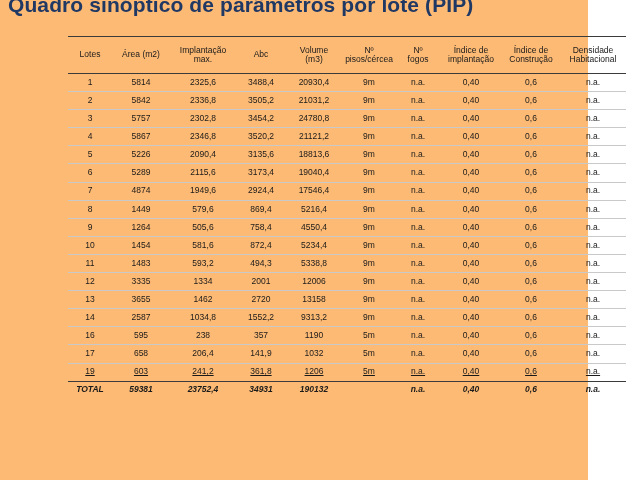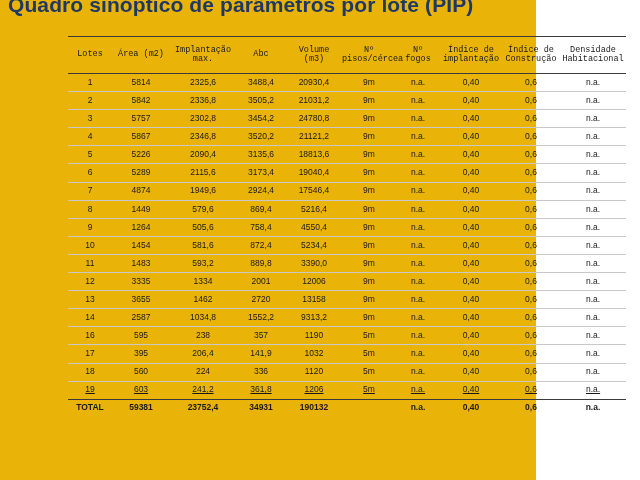--- a/index.html
+++ b/index.html
@@ -10,23 +10,23 @@
   body {
     width: 640px;
     height: 480px;
     overflow: hidden;
     font-family: "Liberation Sans", sans-serif;
     color: #1a1a1a;
     position: relative;
   }
   .slide {
     position: relative;
-    width: 536px;
+    width: 588px;
     height: 480px;
-    background: #eab308;
+    background: #fdba74;
   }
   .slide-title {
     position: absolute;
     top: -7px;
     left: 8px;
     font-size: 21px;
     font-weight: bold;
     color: #1f3864;
     letter-spacing: 0.1px;
     white-space: nowrap;
@@ -67,33 +67,34 @@
     border-bottom: 0.8px solid #c9c9c9;
   }
   tbody tr.last-row td {
     border-bottom: 1.2px solid #3b3b3b;
     text-decoration: underline;
   }
   tbody tr.total-row td {
     font-weight: bold;
     border-bottom: none;
     height: 16px;
+    font-style: italic;
   }
   .c-lotes   { width: 44px; }
   .c-area    { width: 58px; }
   .c-impl    { width: 66px; }
   .c-abc     { width: 50px; }
   .c-vol     { width: 56px; }
   .c-pisos   { width: 54px; }
   .c-fogos   { width: 44px; }
   .c-ind-imp { width: 62px; }
   .c-ind-con { width: 58px; }
   .c-dens    { width: 66px; }
 
-  .hdr2 { display:block;font-family:Liberation Mono, monospace; }
+  .hdr2 { display:block; }
   .faded { color: #8f8f8f; }
   .clip-bottom {
     position: absolute;
     left: 0; top: 0; width: 640px; height: 480px;
     overflow: hidden;
   }
 </style>
 </head>
 <body>
 
@@ -277,22 +278,22 @@
               <td class="faded">9m</td>
               <td>n.a.</td>
               <td>0,40</td>
               <td>0,6</td>
               <td>n.a.</td>
             </tr>
             <tr>
               <td>11</td>
               <td>1483</td>
               <td>593,2</td>
-              <td>889,8</td>
-              <td class="faded">3390,0</td>
+              <td>494,3</td>
+              <td class="faded">5338,8</td>
               <td class="faded">9m</td>
               <td>n.a.</td>
               <td>0,40</td>
               <td>0,6</td>
               <td>n.a.</td>
             </tr>
             <tr>
               <td>12</td>
               <td>3335</td>
               <td>1334</td>
@@ -335,36 +336,24 @@
               <td>357</td>
               <td>1190</td>
               <td>5m</td>
               <td>n.a.</td>
               <td>0,40</td>
               <td>0,6</td>
               <td>n.a.</td>
             </tr>
             <tr>
               <td>17</td>
-              <td>395</td>
+              <td>658</td>
               <td>206,4</td>
               <td>141,9</td>
               <td>1032</td>
-              <td>5m</td>
-              <td>n.a.</td>
-              <td>0,40</td>
-              <td>0,6</td>
-              <td>n.a.</td>
-            </tr>
-            <tr>
-              <td>18</td>
-              <td>560</td>
-              <td>224</td>
-              <td>336</td>
-              <td>1120</td>
               <td>5m</td>
               <td>n.a.</td>
               <td>0,40</td>
               <td>0,6</td>
               <td>n.a.</td>
             </tr>
             <tr class="last-row">
               <td>19</td>
               <td>603</td>
               <td>241,2</td>

